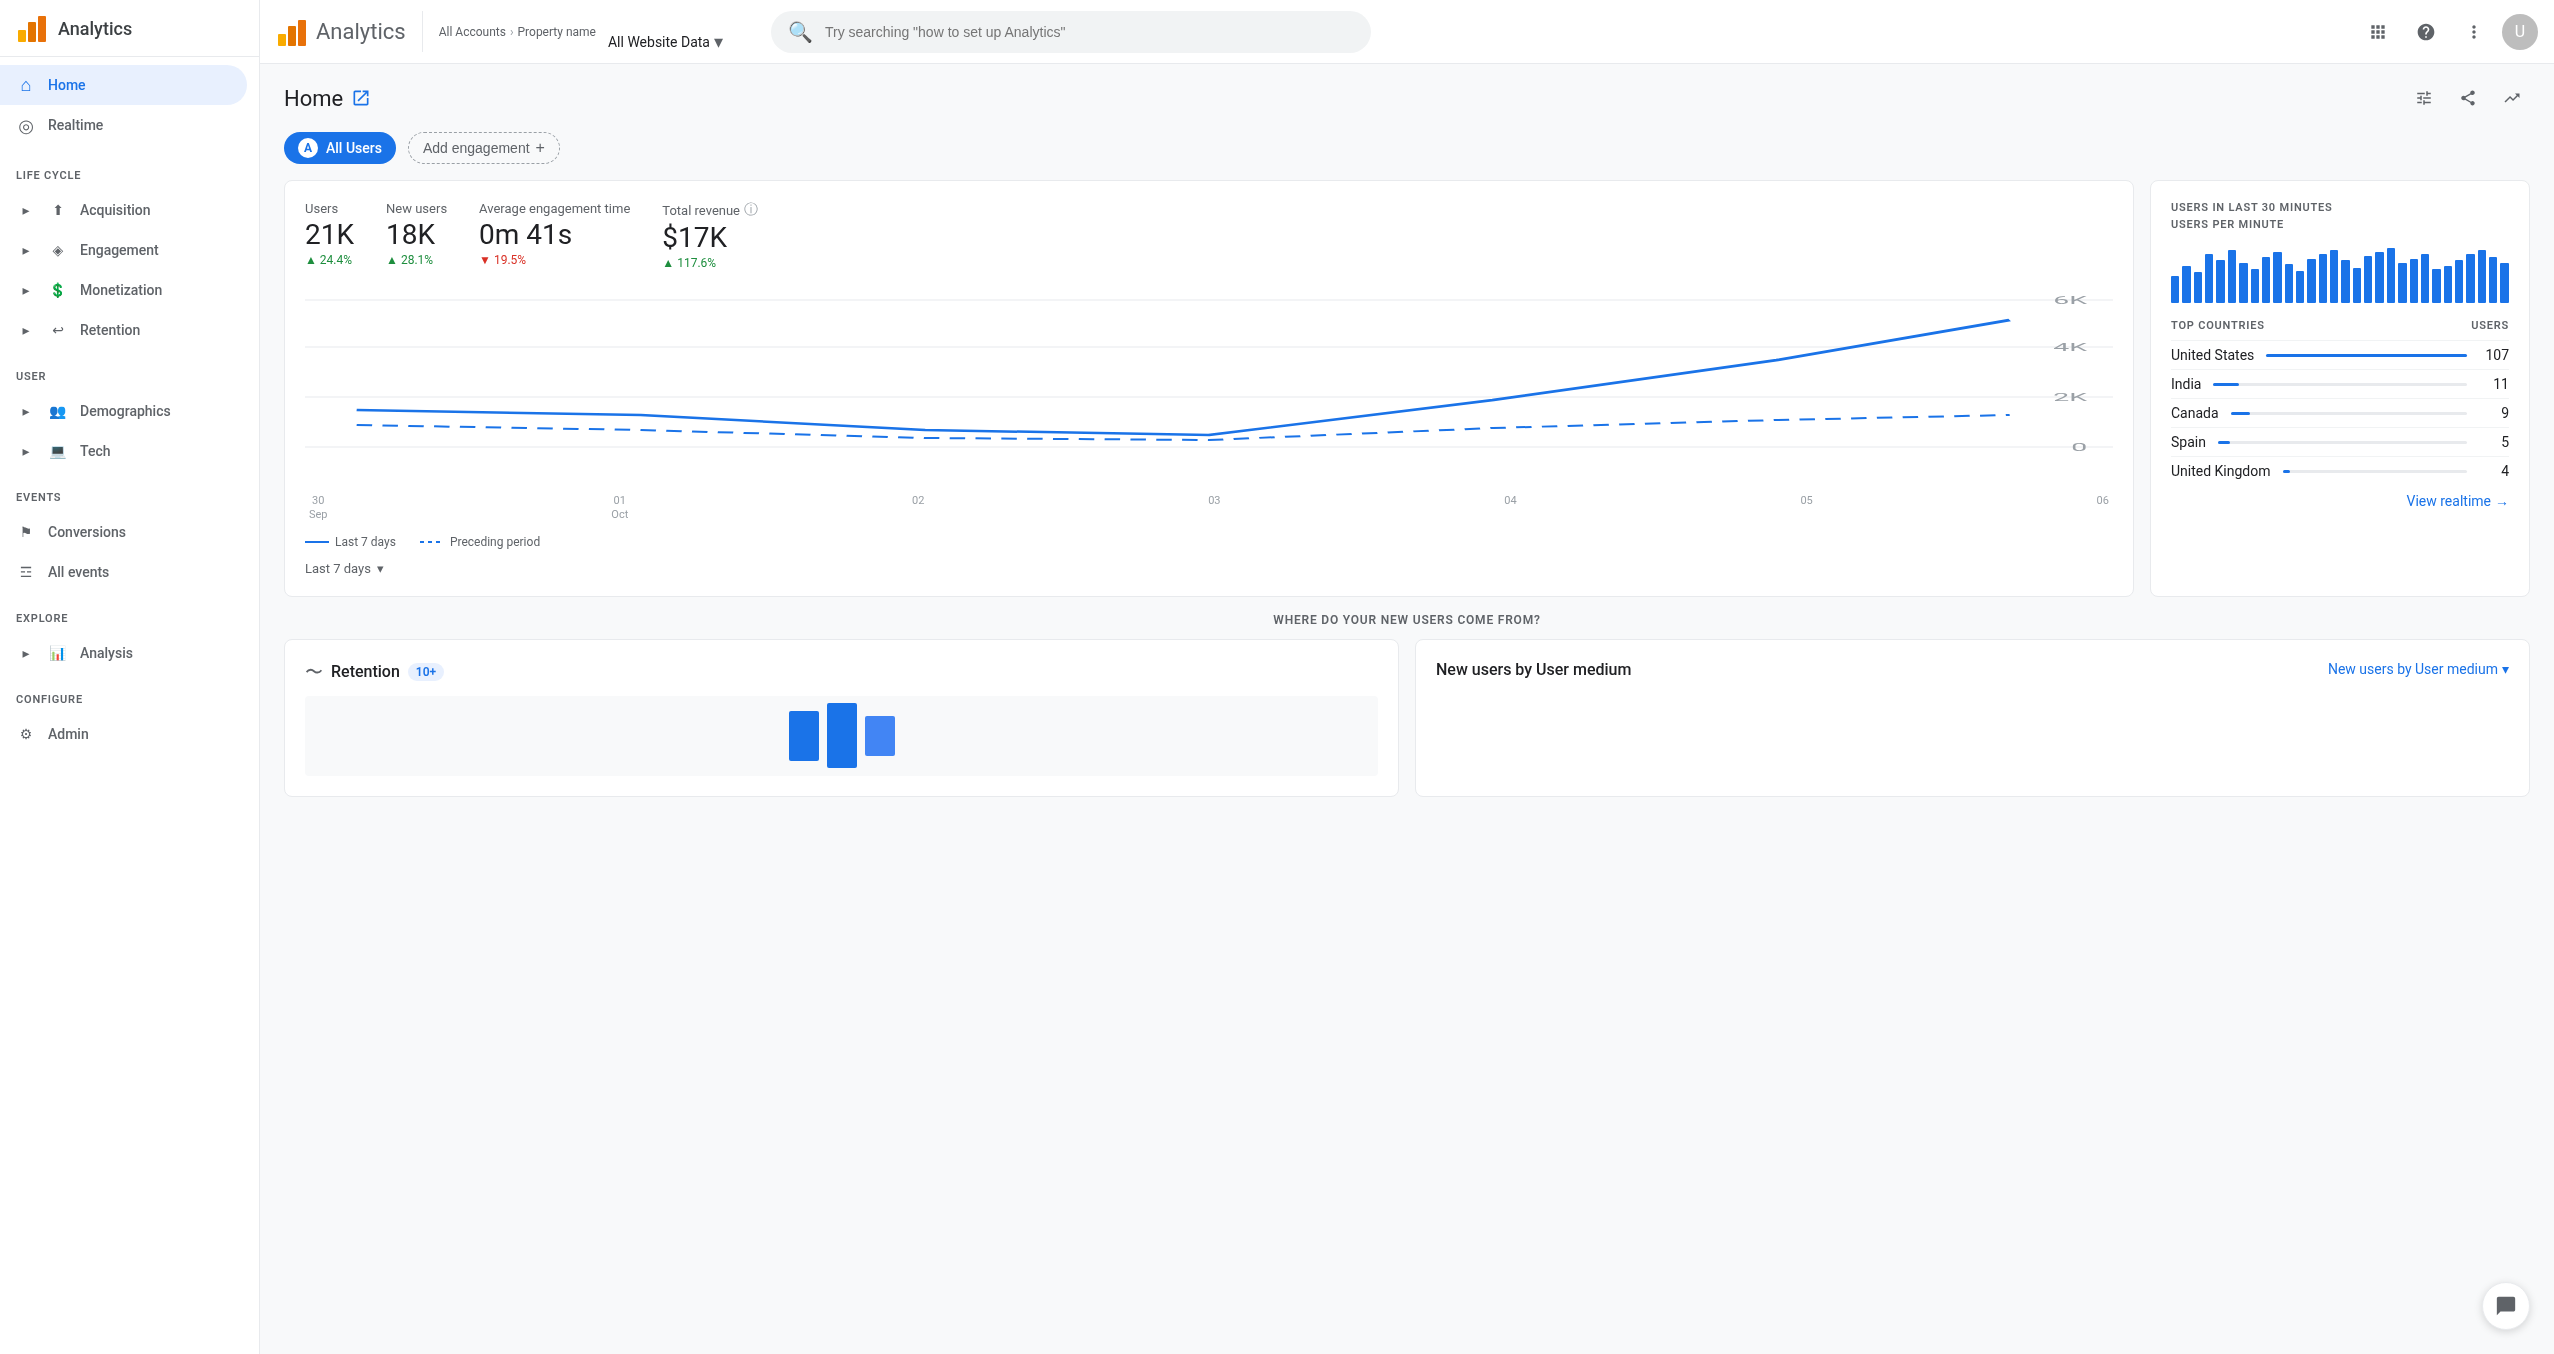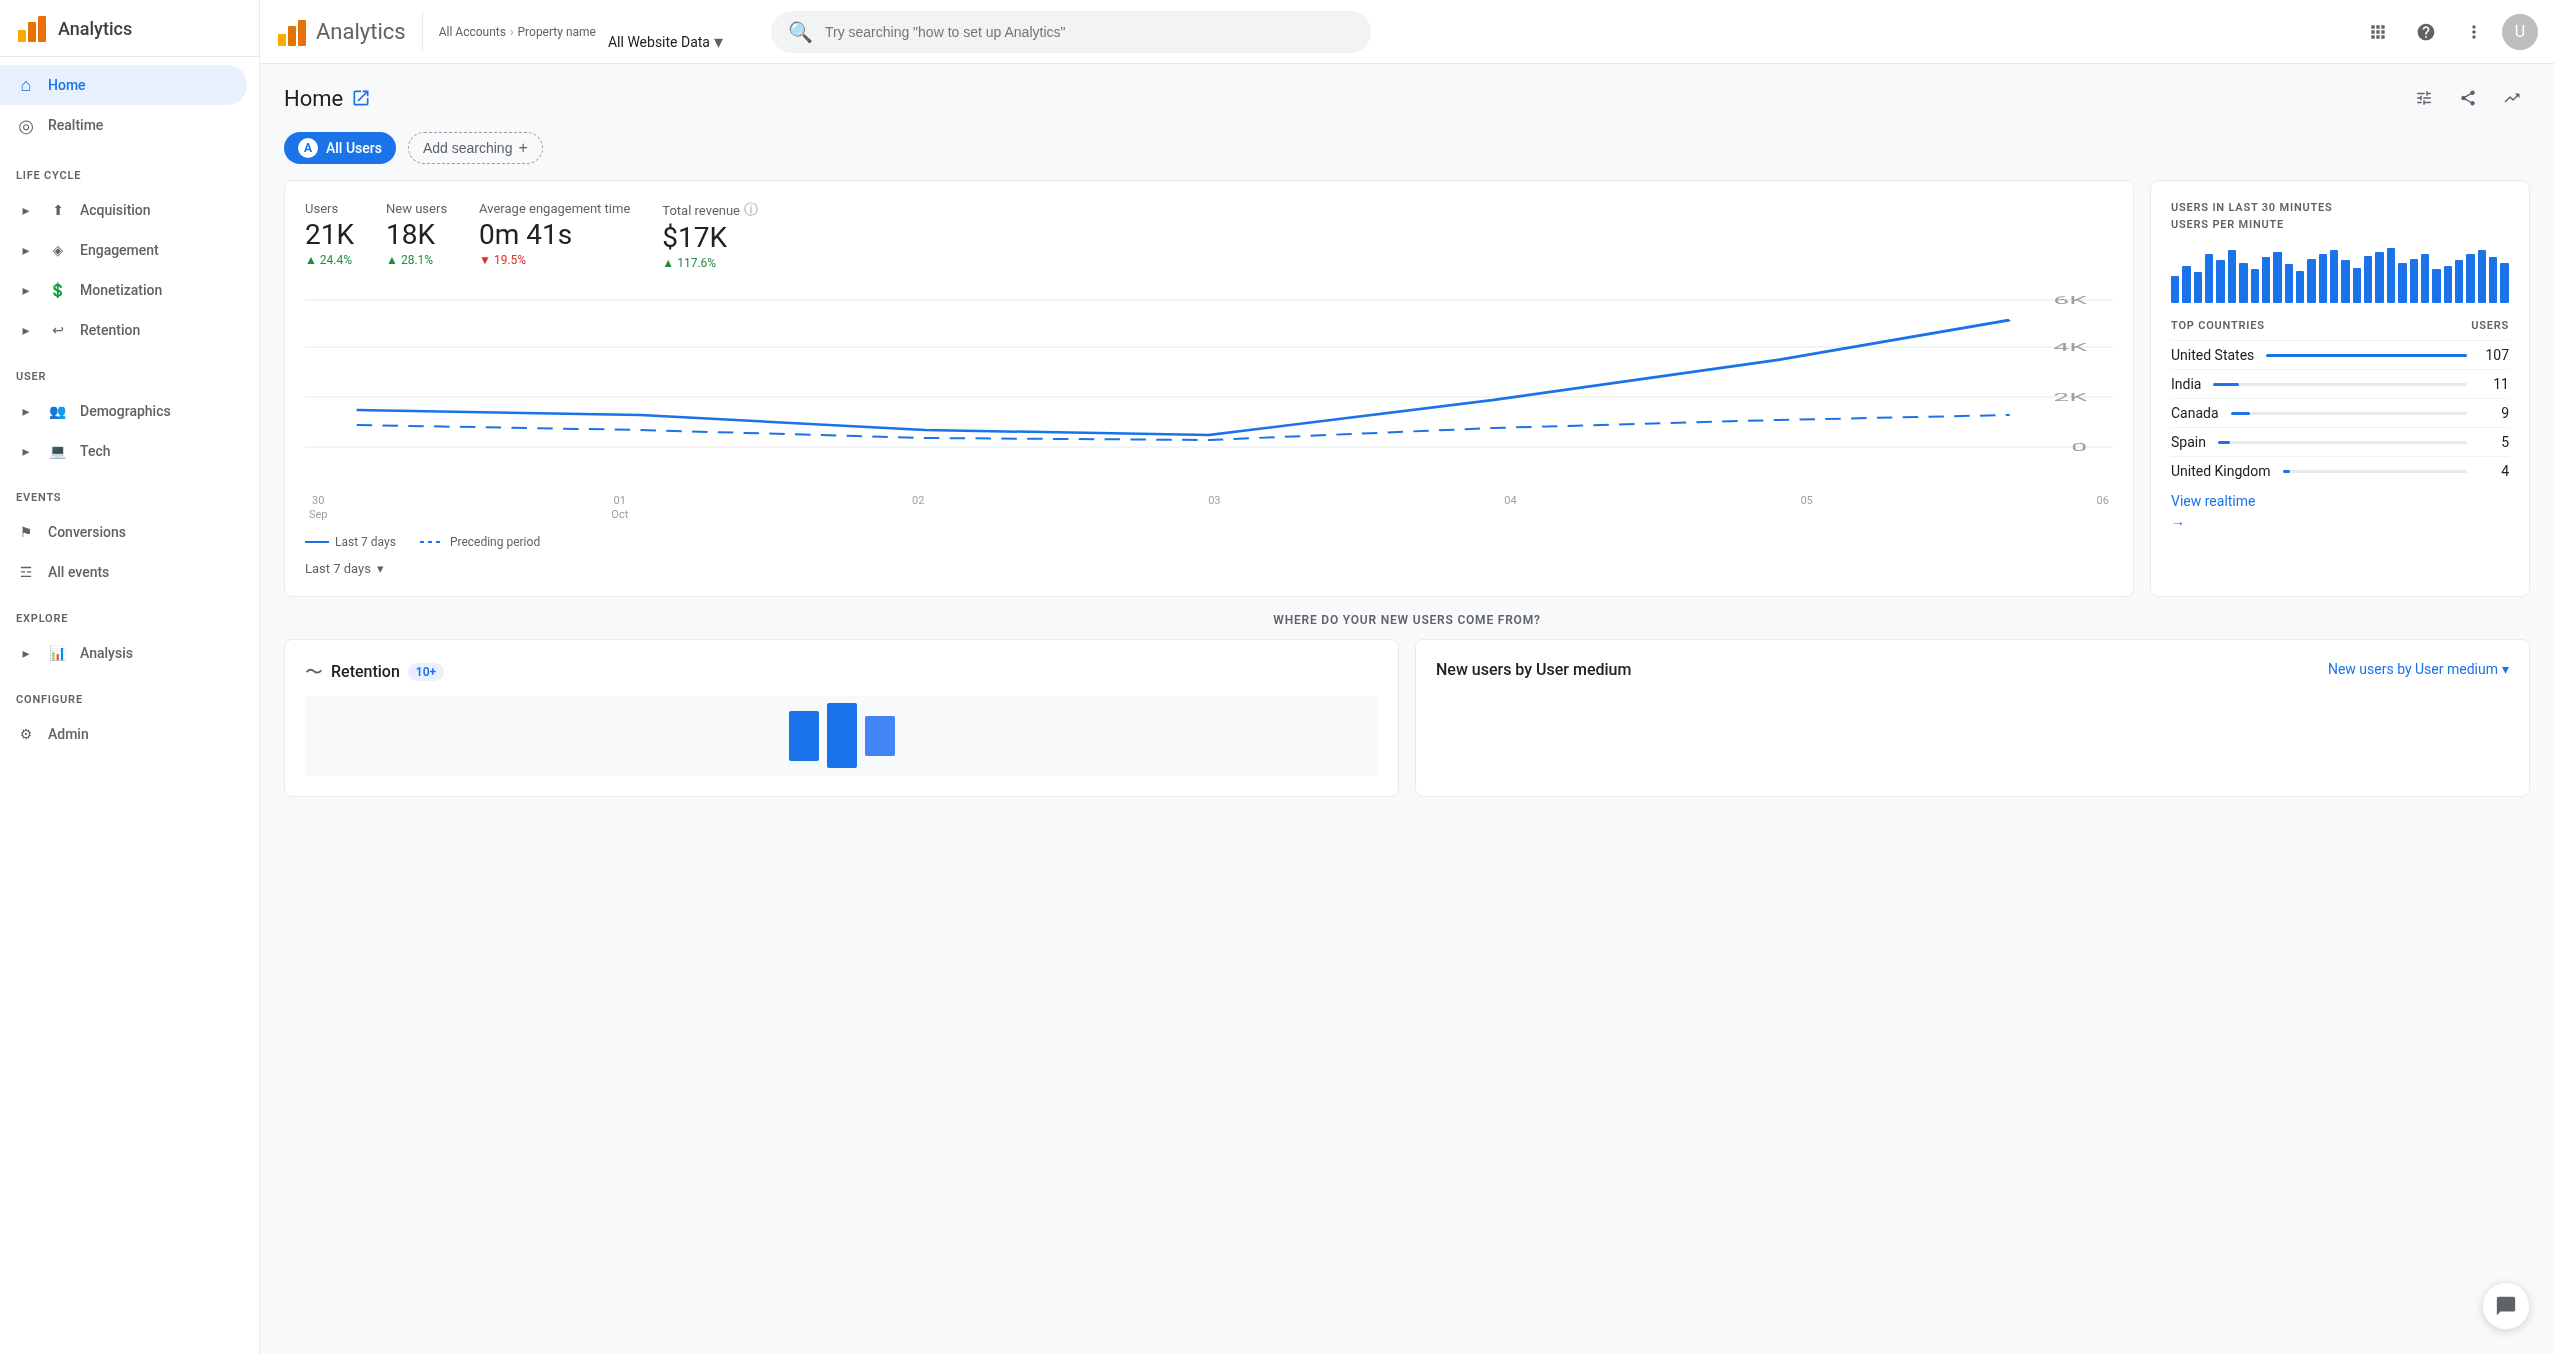--- a/index.html
+++ b/index.html
@@ -82,21 +82,21 @@
     .mini-bars { display: flex; align-items: flex-end; gap: 3px; height: 60px; margin-bottom: 16px; }
     .mini-bar { flex: 1; background: #1a73e8; border-radius: 1px; min-width: 6px; }
 
     .countries-header { display: flex; justify-content: space-between; font-size: 11px; font-weight: 600; letter-spacing: 0.8px; color: #5f6368; text-transform: uppercase; margin-bottom: 8px; }
     .country-row { display: flex; align-items: center; justify-content: space-between; padding: 6px 0; border-top: 1px solid #f1f3f4; }
     .country-name { font-size: 14px; color: #202124; }
     .country-bar-wrap { flex: 1; margin: 0 12px; height: 3px; background: #e8eaed; border-radius: 2px; }
     .country-bar { height: 100%; background: #1a73e8; border-radius: 2px; }
     .country-count { font-size: 14px; color: #202124; min-width: 30px; text-align: right; }
 
-    .view-realtime-link { display: flex; align-items: flex-start; justify-content: flex-end; gap: 4px; color: #1a73e8; font-size: 14px; cursor: pointer; margin-top: 8px; text-decoration: none; flex-direction: column; }
+    .view-realtime-link { display: flex; align-items: center; justify-content: flex-end; gap: 4px; color: #1a73e8; font-size: 14px; cursor: pointer; margin-top: 8px; text-decoration: none; }
 
     
     .bottom-section { display: grid; grid-template-columns: 1fr 1fr; gap: 16px; }
 
     .insights-card { background: #fff; border-radius: 8px; border: 1px solid #e8eaed; padding: 20px; }
     .insights-header { display: flex; align-items: center; gap: 8px; margin-bottom: 12px; }
     .insights-icon { color: #5f6368; font-size: 18px; }
     .insights-title { font-size: 16px; font-weight: 500; color: #202124; }
     .insights-badge { background: #e8f0fe; color: #1a73e8; border-radius: 10px; padding: 2px 8px; font-size: 12px; font-weight: 600; }
 
@@ -287,21 +287,21 @@
           </button>
         </div>
       </div>
 
       <div class="filter-row">
         <div class="segment-chip">
           <div class="chip-icon">A</div>
           <span>All Users</span>
         </div>
         <button class="add-comparison-btn">
-          <span>Add searching</span>
+          <span>Add engagement</span>
           <span style="font-size:16px;">+</span>
         </button>
       </div>
 
       <div class="main-grid">
 
         <div class="chart-card">
 
           <div class="metrics-row">
             <div class="metric">

